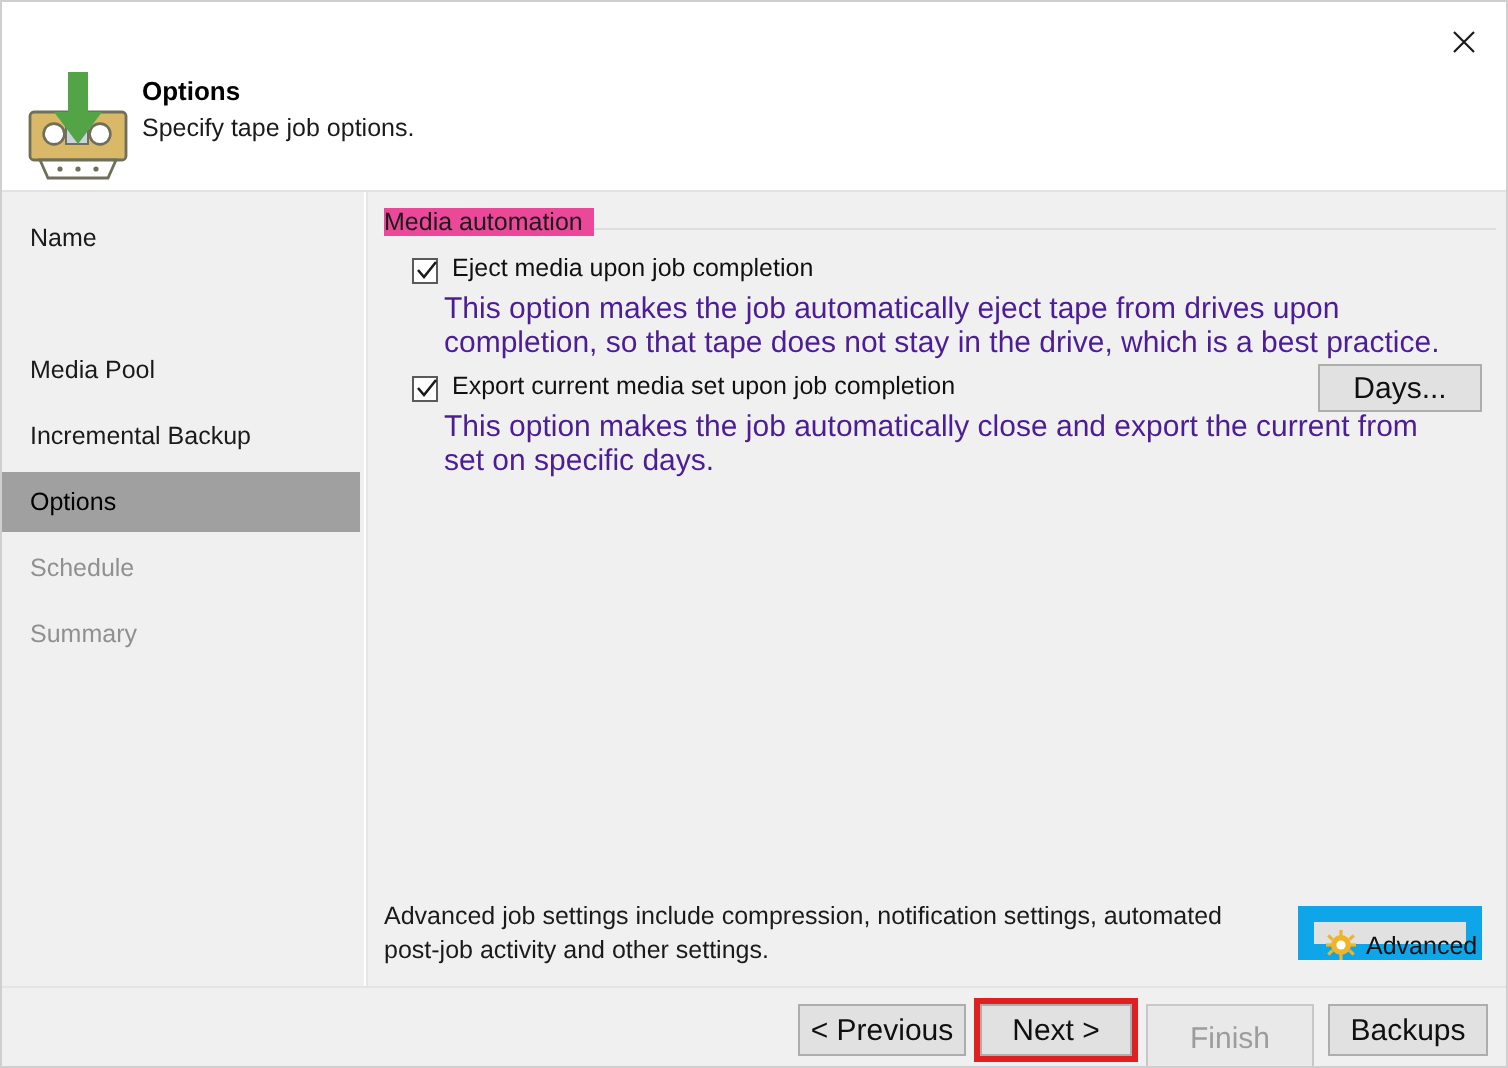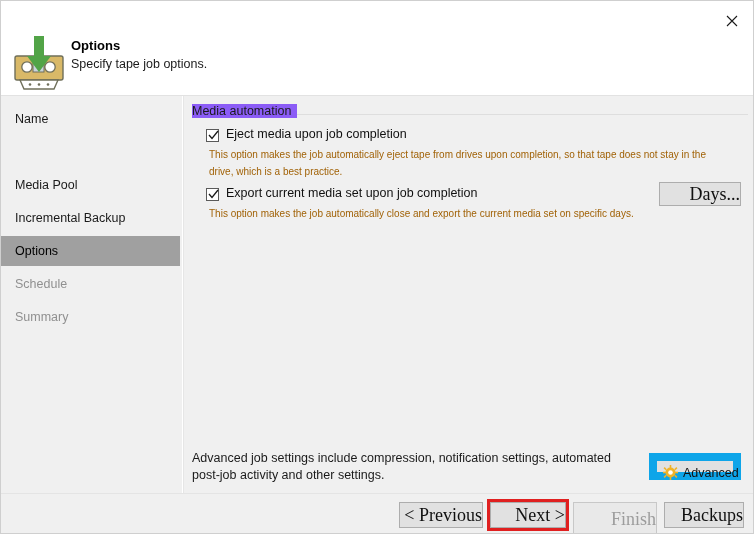--- a/index.html
+++ b/index.html
@@ -154,21 +154,21 @@
     background: #f0f0f0;
   }
 
   
   #group-label {
     position: absolute;
     left: 8px;
     top: 8px;
     font-size: 12.5px;
     color: #1a1a1a;
-    background: #8b5cf6;
+    background: #ec4899;
     padding-right: 6px;
     z-index: 2;
   }
   #group-rule {
     position: absolute;
     left: 8px;
     top: 18px;
     width: 556px;
     height: 1px;
     background: #dedede;
@@ -196,37 +196,37 @@
     position: absolute;
     left: 20px;
     top: 0px;
     font-size: 12.5px;
     color: #101010;
     white-space: nowrap;
     cursor: default;
   }
   .cb-desc {
     position: absolute;
-    left: 25px;
-    font-size: 10px;
-    color: #a16207;
+    left: 38px;
+    font-size: 15px;
+    color: #4c1d95;
     line-height: 16.5px;
     width: 510px;
   }
 
   
   .btn {
     position: absolute;
     background: #e1e1e1;
     border: 1px solid #adadad;
     box-sizing: border-box;
-    font-family: Liberation Serif, serif;
-    font-size: 18px;
+    font-family: Liberation Sans, sans-serif;
+    font-size: 15px;
     color: #101010;
-    text-align: right;
+    text-align: center;
     cursor: pointer;
     padding: 0;
     line-height: 1;
   }
   .btn.disabled {
     color: #9d9d9d;
     border-color: #c8c8c8;
     background: #e9e9e9;
     cursor: default;
   }
@@ -376,21 +376,21 @@
     <div class="cb-desc" style="top:51px">This option makes the job automatically eject tape from drives upon completion, so that tape does not stay in the drive, which is a best practice.</div>
 
     <div class="cb-row" style="top:90px">
       <span class="cb-box">
         <svg width="11" height="11" viewBox="0 0 11 11">
           <path d="M1 5 L4 8.5 L10 1" stroke="#1a1a1a" stroke-width="1.3" fill="none"></path>
         </svg>
       </span>
       <span class="cb-label">Export current media set upon job completion</span>
     </div>
-    <div class="cb-desc" style="top:110px">This option makes the job automatically close and export the current media set on specific days.</div>
+    <div class="cb-desc" style="top:110px">This option makes the job automatically close and export the current from set on specific days.</div>
 
     <button class="btn" id="days-button">Days...</button>
 
     <div id="advanced-desc">Advanced job settings include compression, notification settings, automated post-job activity and other settings.</div>
     <button id="advanced-button-focus">
       <span id="advanced-gear">
         <svg width="15" height="15" viewBox="0 0 15 15">
           <g fill="#f0b428">
             <rect x="6.7" y="0" width="1.6" height="3"></rect>
             <rect x="6.7" y="12" width="1.6" height="3"></rect>

